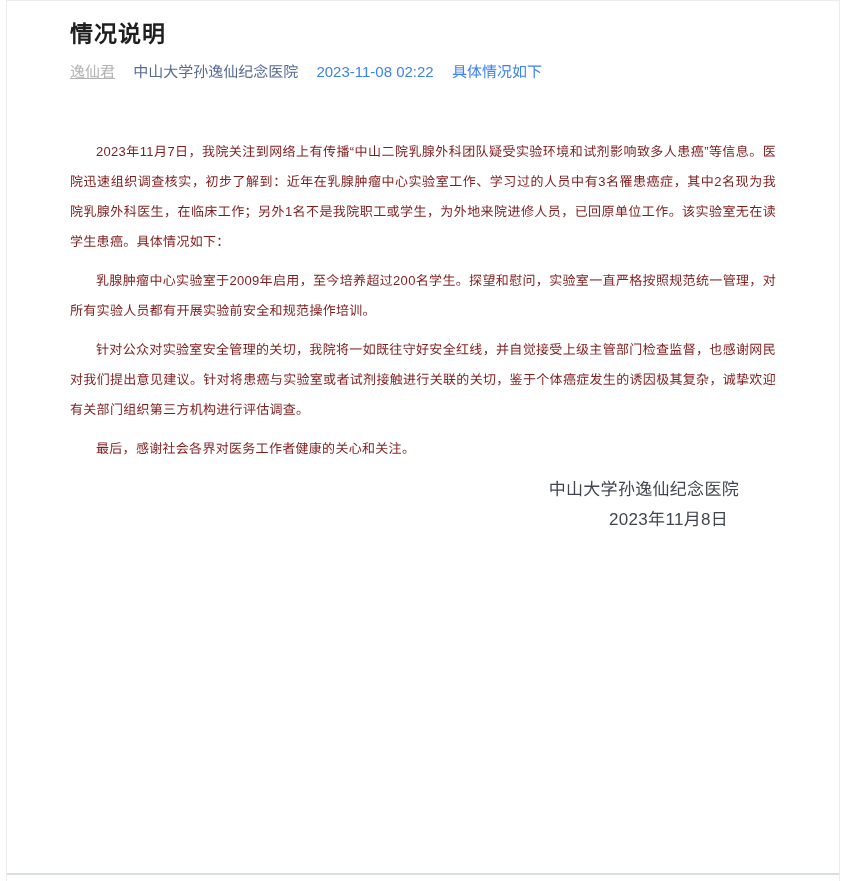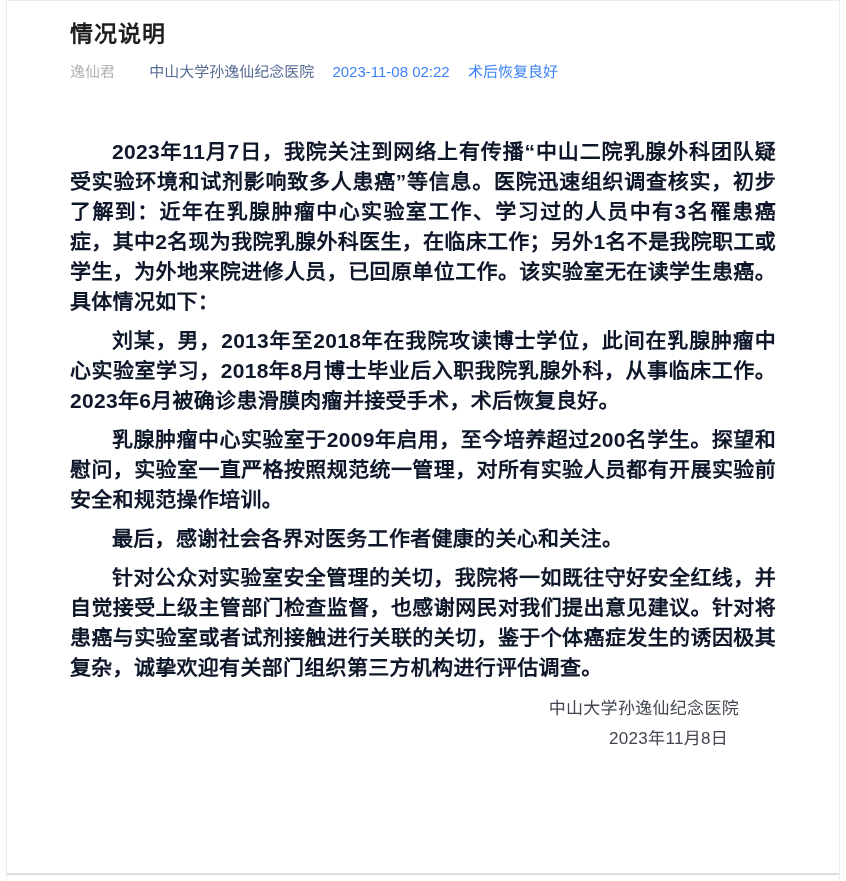--- a/index.html
+++ b/index.html
@@ -29,45 +29,45 @@
     line-height: 30px;
   }
   .byline {
     margin-top: 13px;
     font-size: 15px;
     line-height: 20px;
     white-space: nowrap;
   }
   .byline .author {
     color: #b2b2b2;
-    margin-right: 30px;
+    margin-right: 14px;
+    text-decoration: underline;
   }
   .byline .account {
     color: #576b95;
     margin-right: 14px;
     cursor: pointer;
     text-decoration: none;
   }
   .byline .timestamp,
   .byline .region {
     color: #3b82f6;
   }
   .byline .timestamp { margin-right: 14px; }
   .article-body {
     margin-top: 55px;
   }
   .article-body p {
-    font-size: 21px;
+    font-size: 13px;
     line-height: 30px;
-    color: #0f172a;
+    color: #7f1d1d;
     text-align: justify;
     text-indent: 2em;
     margin-bottom: 9px;
     letter-spacing: 0.3px;
-    font-weight: bold;
   }
   .signature {
     margin-top: 11px;
     text-align: right;
     padding-right: 37px;
   }
   .signature .sig-line {
     font-size: 17px;
     line-height: 30px;
     color: #40454f;
@@ -90,29 +90,28 @@
 
 <div class="page">
   <div class="inner">
 
     <h1 class="article-title">情况说明</h1>
 
     <div class="byline">
       <span class="author">逸仙君</span>
       <a class="account">中山大学孙逸仙纪念医院</a>
       <span class="timestamp">2023-11-08 02:22</span>
-      <span class="region">术后恢复良好</span>
+      <span class="region">具体情况如下</span>
     </div>
 
     <div class="article-body">
       <p>2023年11月7日，我院关注到网络上有传播“中山二院乳腺外科团队疑受实验环境和试剂影响致多人患癌”等信息。医院迅速组织调查核实，初步了解到：近年在乳腺肿瘤中心实验室工作、学习过的人员中有3名罹患癌症，其中2名现为我院乳腺外科医生，在临床工作；另外1名不是我院职工或学生，为外地来院进修人员，已回原单位工作。该实验室无在读学生患癌。具体情况如下：</p>
-      <p>刘某，男，2013年至2018年在我院攻读博士学位，此间在乳腺肿瘤中心实验室学习，2018年8月博士毕业后入职我院乳腺外科，从事临床工作。2023年6月被确诊患滑膜肉瘤并接受手术，术后恢复良好。</p>
       <p>乳腺肿瘤中心实验室于2009年启用，至今培养超过200名学生。探望和慰问，实验室一直严格按照规范统一管理，对所有实验人员都有开展实验前安全和规范操作培训。</p>
+      <p>针对公众对实验室安全管理的关切，我院将一如既往守好安全红线，并自觉接受上级主管部门检查监督，也感谢网民对我们提出意见建议。针对将患癌与实验室或者试剂接触进行关联的关切，鉴于个体癌症发生的诱因极其复杂，诚挚欢迎有关部门组织第三方机构进行评估调查。</p>
       <p>最后，感谢社会各界对医务工作者健康的关心和关注。</p>
-      <p>针对公众对实验室安全管理的关切，我院将一如既往守好安全红线，并自觉接受上级主管部门检查监督，也感谢网民对我们提出意见建议。针对将患癌与实验室或者试剂接触进行关联的关切，鉴于个体癌症发生的诱因极其复杂，诚挚欢迎有关部门组织第三方机构进行评估调查。</p>
 
       <div class="signature">
         <div class="sig-line">中山大学孙逸仙纪念医院</div>
         <div class="sig-line sig-date">2023年11月8日</div>
       </div>
     </div>
 
   </div>
 
   <div class="bottom-divider"></div>

